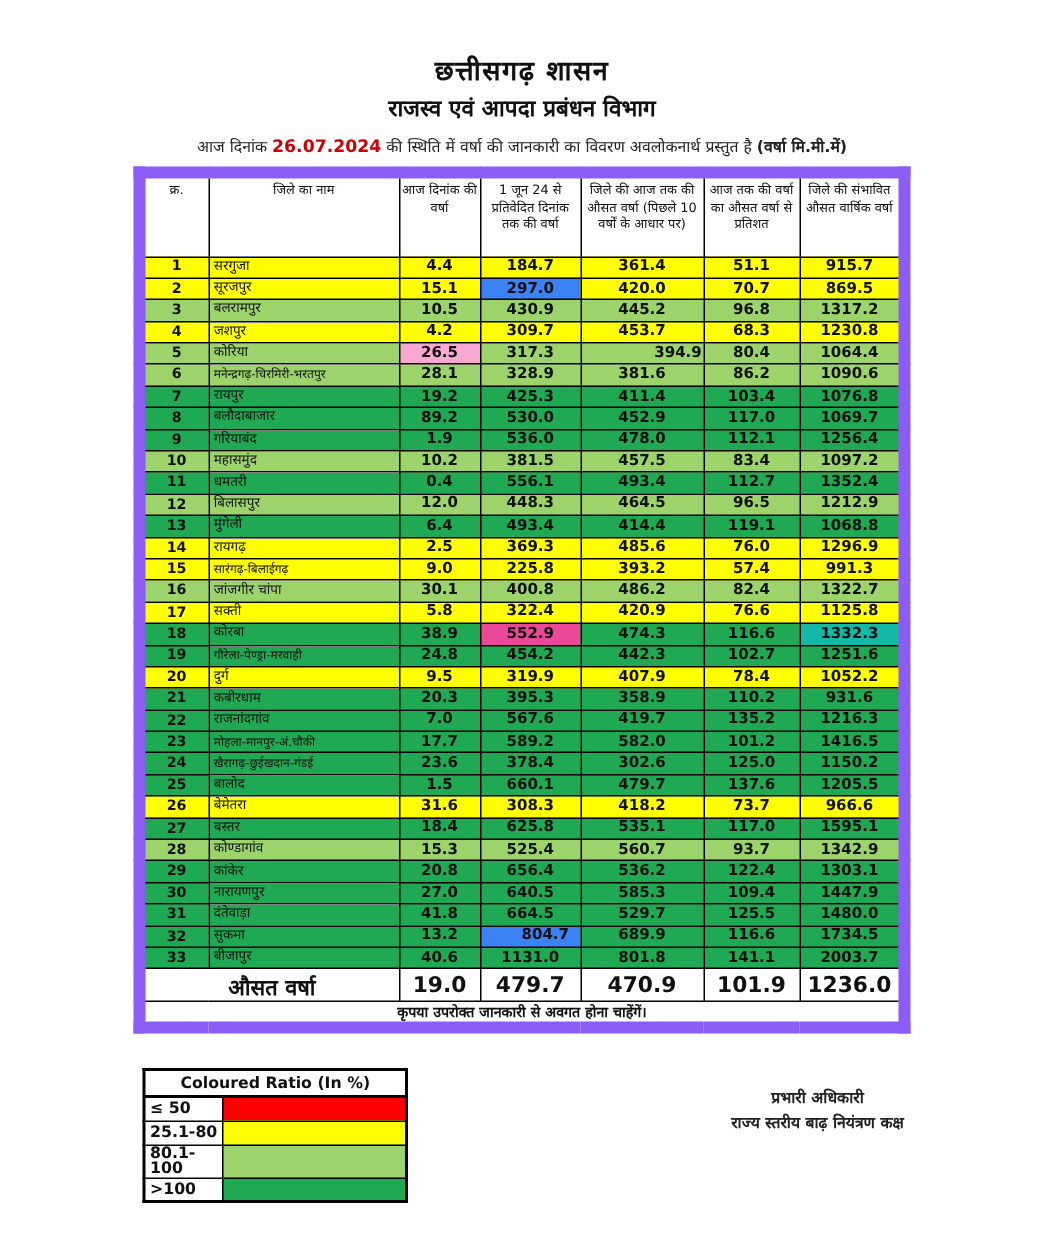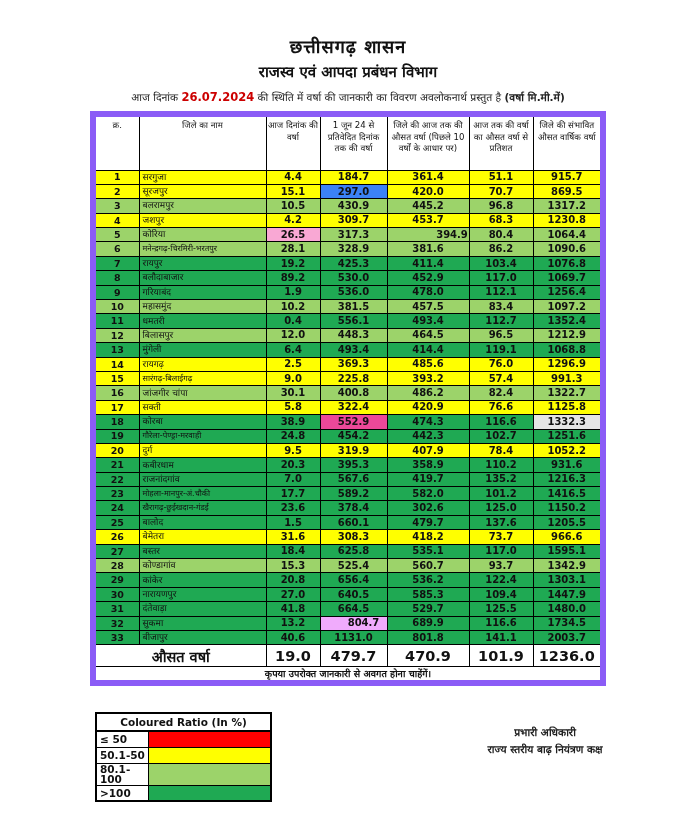--- a/index.html
+++ b/index.html
@@ -10,21 +10,21 @@
   }
   .title-block { padding-top:34px; text-align:center; }
   .main-title { font-size:18px; font-weight:bold; letter-spacing:1px; }
   .sub-title  { font-size:15px; font-weight:bold; margin-top:3px; }
   .info-line  { margin-top:9px; text-align:center; font-size:10.5px; color:#222; }
   .info-line .date { color:#cc0000; font-weight:bold; font-size:11.5px; }
   .info-line .unit { font-weight:bold; }
 
   table.main { border-collapse:collapse; margin:7px auto 0 auto; table-layout:fixed; width:510px; }
   table.main th, table.main td { border:1px solid #000; }
-  table.main { border:6px solid #8b5cf6; }
+  table.main { border:8px solid #8b5cf6; }
   thead th {
     font-size:8.6px; font-weight:normal; text-align:center; vertical-align:top;
     padding:3px 1px 2px 1px; line-height:1.35; background:#fff; height:56px;
   }
   tbody td { height:14.4px; line-height:1; }
   td.sn   { text-align:center; font-weight:bold; font-size:9.5px; }
   td.name { text-align:left; font-size:9px; padding-left:3px; white-space:nowrap; overflow:hidden; }
   td.name.small { font-size:8px; }
   td.num  { text-align:center; font-weight:bold; font-size:10px; }
   tr.summary td { background:#fff; font-weight:bold; font-size:14.5px; text-align:center; height:22px; }
@@ -235,21 +235,21 @@
           <td class="num" style="background: rgb(255, 255, 0);">76.6</td>
           <td class="num" style="background: rgb(255, 255, 0);">1125.8</td>
         </tr>
         <tr>
           <td class="sn" style="background: rgb(31, 169, 83);">18</td>
           <td class="name" style="background: rgb(31, 169, 83);">कोरबा</td>
           <td class="num" style="background: rgb(31, 169, 83);">38.9</td>
           <td class="num" style="background: #ec4899;">552.9</td>
           <td class="num" style="background: rgb(31, 169, 83);">474.3</td>
           <td class="num" style="background: rgb(31, 169, 83);">116.6</td>
-          <td class="num" style="background: #e5e5e5;">1332.3</td>
+          <td class="num" style="background: #14b8a6;">1332.3</td>
         </tr>
         <tr>
           <td class="sn" style="background: rgb(31, 169, 83);">19</td>
           <td class="name small" style="background: rgb(31, 169, 83);">गौरेला-पेण्ड्रा-मरवाही</td>
           <td class="num" style="background: rgb(31, 169, 83);">24.8</td>
           <td class="num" style="background: rgb(31, 169, 83);">454.2</td>
           <td class="num" style="background: rgb(31, 169, 83);">442.3</td>
           <td class="num" style="background: rgb(31, 169, 83);">102.7</td>
           <td class="num" style="background: rgb(31, 169, 83);">1251.6</td>
         </tr>
@@ -358,21 +358,21 @@
           <td class="num" style="background: rgb(31, 169, 83);">41.8</td>
           <td class="num" style="background: rgb(31, 169, 83);">664.5</td>
           <td class="num" style="background: rgb(31, 169, 83);">529.7</td>
           <td class="num" style="background: rgb(31, 169, 83);">125.5</td>
           <td class="num" style="background: rgb(31, 169, 83);">1480.0</td>
         </tr>
         <tr>
           <td class="sn" style="background: rgb(31, 169, 83);">32</td>
           <td class="name" style="background: rgb(31, 169, 83);">सुकमा</td>
           <td class="num" style="background: rgb(31, 169, 83);">13.2</td>
-          <td class="num" style="background: #f0abfc; padding-left: 20px;">804.7</td>
+          <td class="num" style="background: #3b82f6; padding-left: 20px;">804.7</td>
           <td class="num" style="background: rgb(31, 169, 83);">689.9</td>
           <td class="num" style="background: rgb(31, 169, 83);">116.6</td>
           <td class="num" style="background: rgb(31, 169, 83);">1734.5</td>
         </tr>
         <tr>
           <td class="sn" style="background: rgb(31, 169, 83);">33</td>
           <td class="name" style="background: rgb(31, 169, 83);">बीजापुर</td>
           <td class="num" style="background: rgb(31, 169, 83);">40.6</td>
           <td class="num" style="background: rgb(31, 169, 83);">1131.0</td>
           <td class="num" style="background: rgb(31, 169, 83);">801.8</td>
@@ -398,21 +398,21 @@
   <table class="legend">
     <tbody>
       <tr>
         <td colspan="2" class="legend-title-cell">Coloured Ratio (In %)</td>
       </tr>
     <tr>
           <td class="legend-label">≤ 50</td>
           <td class="legend-swatch" style="background: rgb(255, 0, 0);"></td>
         </tr>
         <tr>
-          <td class="legend-label">50.1-50</td>
+          <td class="legend-label">25.1-80</td>
           <td class="legend-swatch" style="background: rgb(255, 255, 0);"></td>
         </tr>
         <tr>
           <td class="legend-label">80.1-100</td>
           <td class="legend-swatch" style="background: rgb(156, 211, 106);"></td>
         </tr>
         <tr>
           <td class="legend-label">&gt;100</td>
           <td class="legend-swatch" style="background: rgb(31, 169, 83);"></td>
         </tr>

